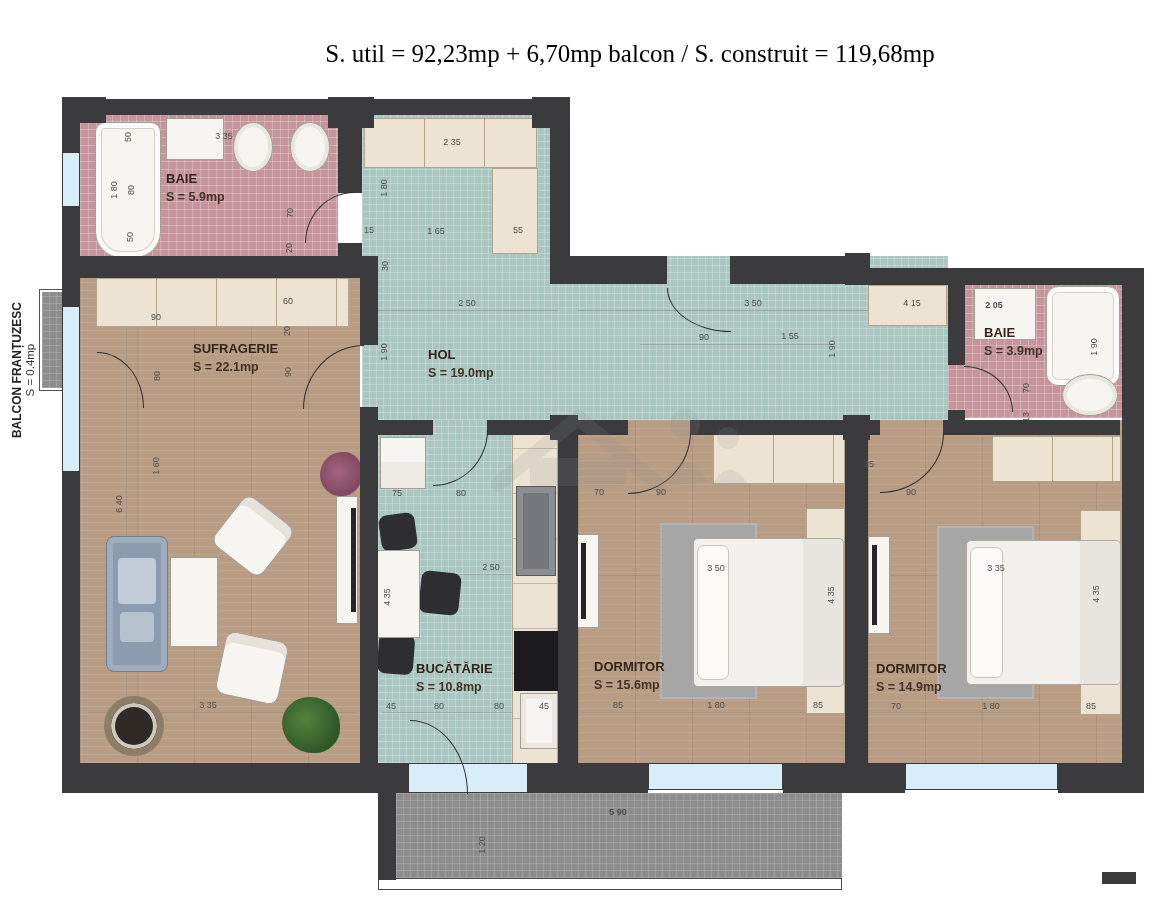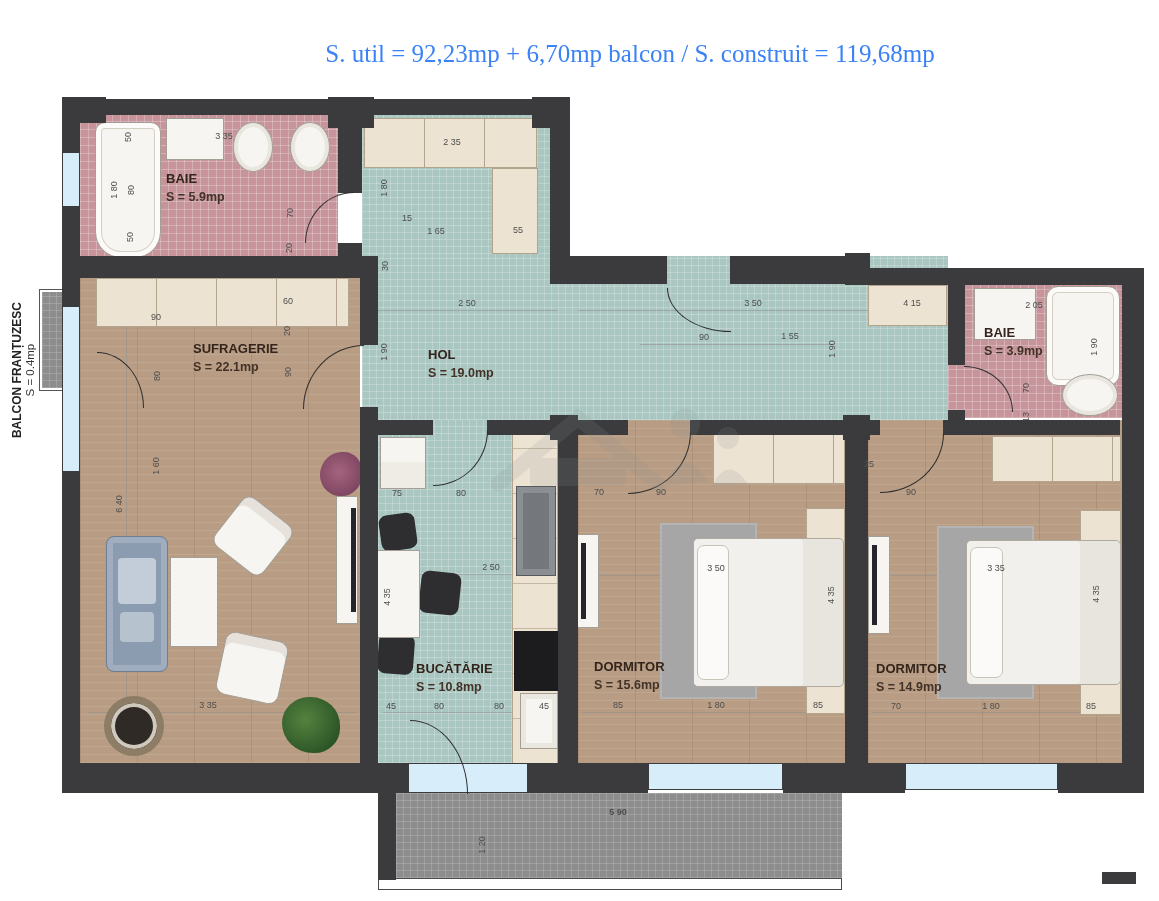--- a/index.html
+++ b/index.html
@@ -4,21 +4,21 @@
 <style>
   html,body{margin:0;padding:0;background:#fff;}
   #stage{position:relative;width:1159px;height:901px;background:#ffffff;overflow:hidden;
          font-family:"Liberation Sans",sans-serif;}
   .abs{position:absolute;box-sizing:border-box;}
   
   .title{position:absolute;left:100px;top:1px;width:1060px;text-align:center;
          font-family:"Liberation Serif",serif;font-weight:bold;font-size:29px;
          letter-spacing:1px;color:#1c1c24;}
   .subtitle{position:absolute;left:100px;top:40px;width:1060px;text-align:center;
-         font-family:"Liberation Serif",serif;font-size:25px;color:#3b82f6;}
+         font-family:"Liberation Serif",serif;font-size:25px;color:#000000;}
   
   .wood{background-color:#b89c83;background-image:
      repeating-linear-gradient(180deg, rgba(255,255,255,.10) 0 1px, rgba(0,0,0,0) 1px 8px),
      repeating-linear-gradient(90deg, rgba(116,84,60,.18) 0 1px, rgba(0,0,0,0) 1px 57px);}
   .teal{background-color:#a9c6c1;background-image:
      repeating-linear-gradient(0deg, rgba(255,255,255,.22) 0 1px, rgba(0,0,0,0) 1px 7px),
      repeating-linear-gradient(90deg, rgba(255,255,255,.22) 0 1px, rgba(0,0,0,0) 1px 7px);}
   .pink{background-color:#c6949a;background-image:
      repeating-linear-gradient(0deg, rgba(255,255,255,.25) 0 1px, rgba(0,0,0,0) 1px 8px),
      repeating-linear-gradient(90deg, rgba(255,255,255,.25) 0 1px, rgba(0,0,0,0) 1px 8px);}
@@ -233,32 +233,32 @@
   <div id="dims-layer">
       <span class="dim v" style="left: 128px; top: 137px;">50</span>
       <span class="dim" style="left: 224px; top: 136px;">3 35</span>
       <span class="dim v" style="left: 114px; top: 190px;">1 80</span>
       <span class="dim v" style="left: 131px; top: 190px;">80</span>
       <span class="dim v" style="left: 130px; top: 237px;">50</span>
       <span class="dim v" style="left: 290px; top: 213px;">70</span>
       <span class="dim v" style="left: 289px; top: 248px;">20</span>
       <span class="dim" style="left: 452px; top: 142px;">2 35</span>
       <span class="dim v" style="left: 384px; top: 188px;">1 80</span>
-      <span class="dim" style="left: 369px; top: 218px; margin-left: 38px;">15</span>
+      <span class="dim" style="left: 369px; top: 230px;">15</span>
       <span class="dim" style="left: 436px; top: 231px;">1 65</span>
       <span class="dim" style="left: 518px; top: 230px;">55</span>
       <span class="dim v" style="left: 385px; top: 266px;">30</span>
       <span class="dim" style="left: 467px; top: 303px;">2 50</span>
       <span class="dim" style="left: 753px; top: 303px;">3 50</span>
       <span class="dim v" style="left: 384px; top: 352px;">1 90</span>
       <span class="dim" style="left: 704px; top: 337px;">90</span>
       <span class="dim" style="left: 790px; top: 336px;">1 55</span>
       <span class="dim v" style="left: 832px; top: 349px;">1 90</span>
       <span class="dim" style="left: 912px; top: 303px;">4 15</span>
-      <span class="dim" style="left: 1034px; top: 305px;">2 05</span>
+      <span class="dim" style="left: 994px; top: 305px; font-weight: bold;">2 05</span>
       <span class="dim v" style="left: 1094px; top: 347px;">1 90</span>
       <span class="dim v" style="left: 1026px; top: 388px;">70</span>
       <span class="dim v" style="left: 1026px; top: 417px;">13</span>
       <span class="dim" style="left: 156px; top: 317px;">90</span>
       <span class="dim" style="left: 288px; top: 301px;">60</span>
       <span class="dim v" style="left: 287px; top: 331px;">20</span>
       <span class="dim v" style="left: 157px; top: 376px;">80</span>
       <span class="dim v" style="left: 288px; top: 372px;">90</span>
       <span class="dim v" style="left: 156px; top: 466px;">1 60</span>
       <span class="dim v" style="left: 119px; top: 504px;">6 40</span>

